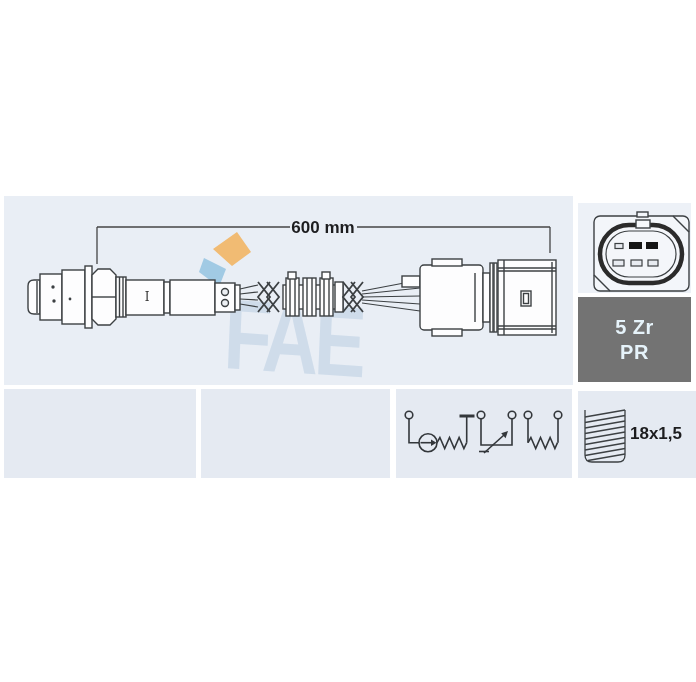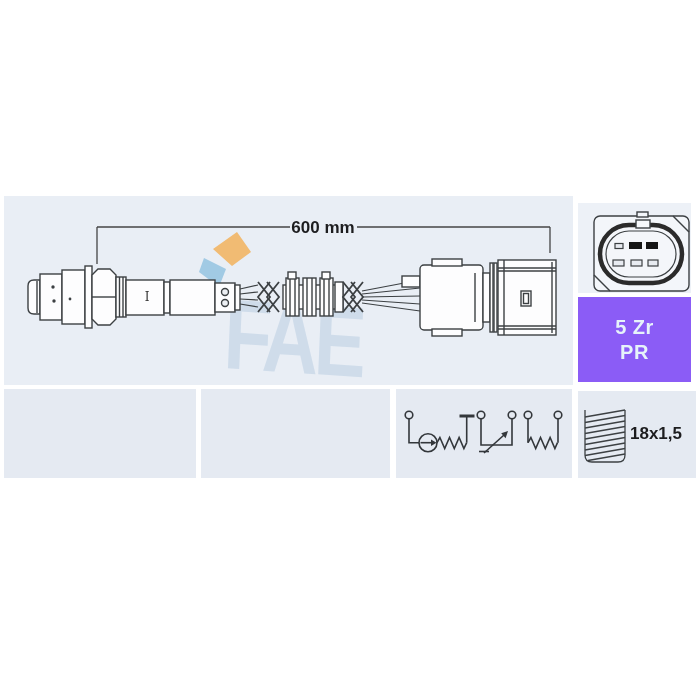--- a/index.html
+++ b/index.html
@@ -42,21 +42,21 @@
         <rect x="37" y="40.5" width="8" height="5" fill="#e8ebf1" stroke-width="1.2"></rect>
         <rect x="51" y="39" width="13" height="7" fill="#151515" stroke="none"></rect>
         <rect x="68" y="39" width="12" height="7" fill="#151515" stroke="none"></rect>
         <rect x="35" y="57" width="11" height="6" fill="#e8ebf1" stroke-width="1.2"></rect>
         <rect x="53" y="57" width="11" height="6" fill="#e8ebf1" stroke-width="1.2"></rect>
         <rect x="70" y="57" width="10" height="6" fill="#e8ebf1" stroke-width="1.2"></rect>
       </g>
     </svg>
   </div>
 
-  <div id="badge" class="cell" style="background-color: #8b5cf6; color: rgb(230, 243, 250);">
+  <div id="badge" class="cell" style="background-color: #737373; color: rgb(230, 243, 250);">
     <div class="badge-line">5 Zr</div>
     <div class="badge-line">PR</div>
   </div>
 
   <div id="cell-b1" class="cell" style="background-color: rgb(229, 234, 242);"></div>
   <div id="cell-b2" class="cell" style="background-color: rgb(229, 234, 242);"></div>
 
   <div id="cell-b3" class="cell" style="background-color: rgb(229, 234, 242);">
     <svg class="cellsvg" width="176" height="89" viewBox="0 0 176 89">
       <g fill="none" stroke="#33373b" stroke-width="1.6">

